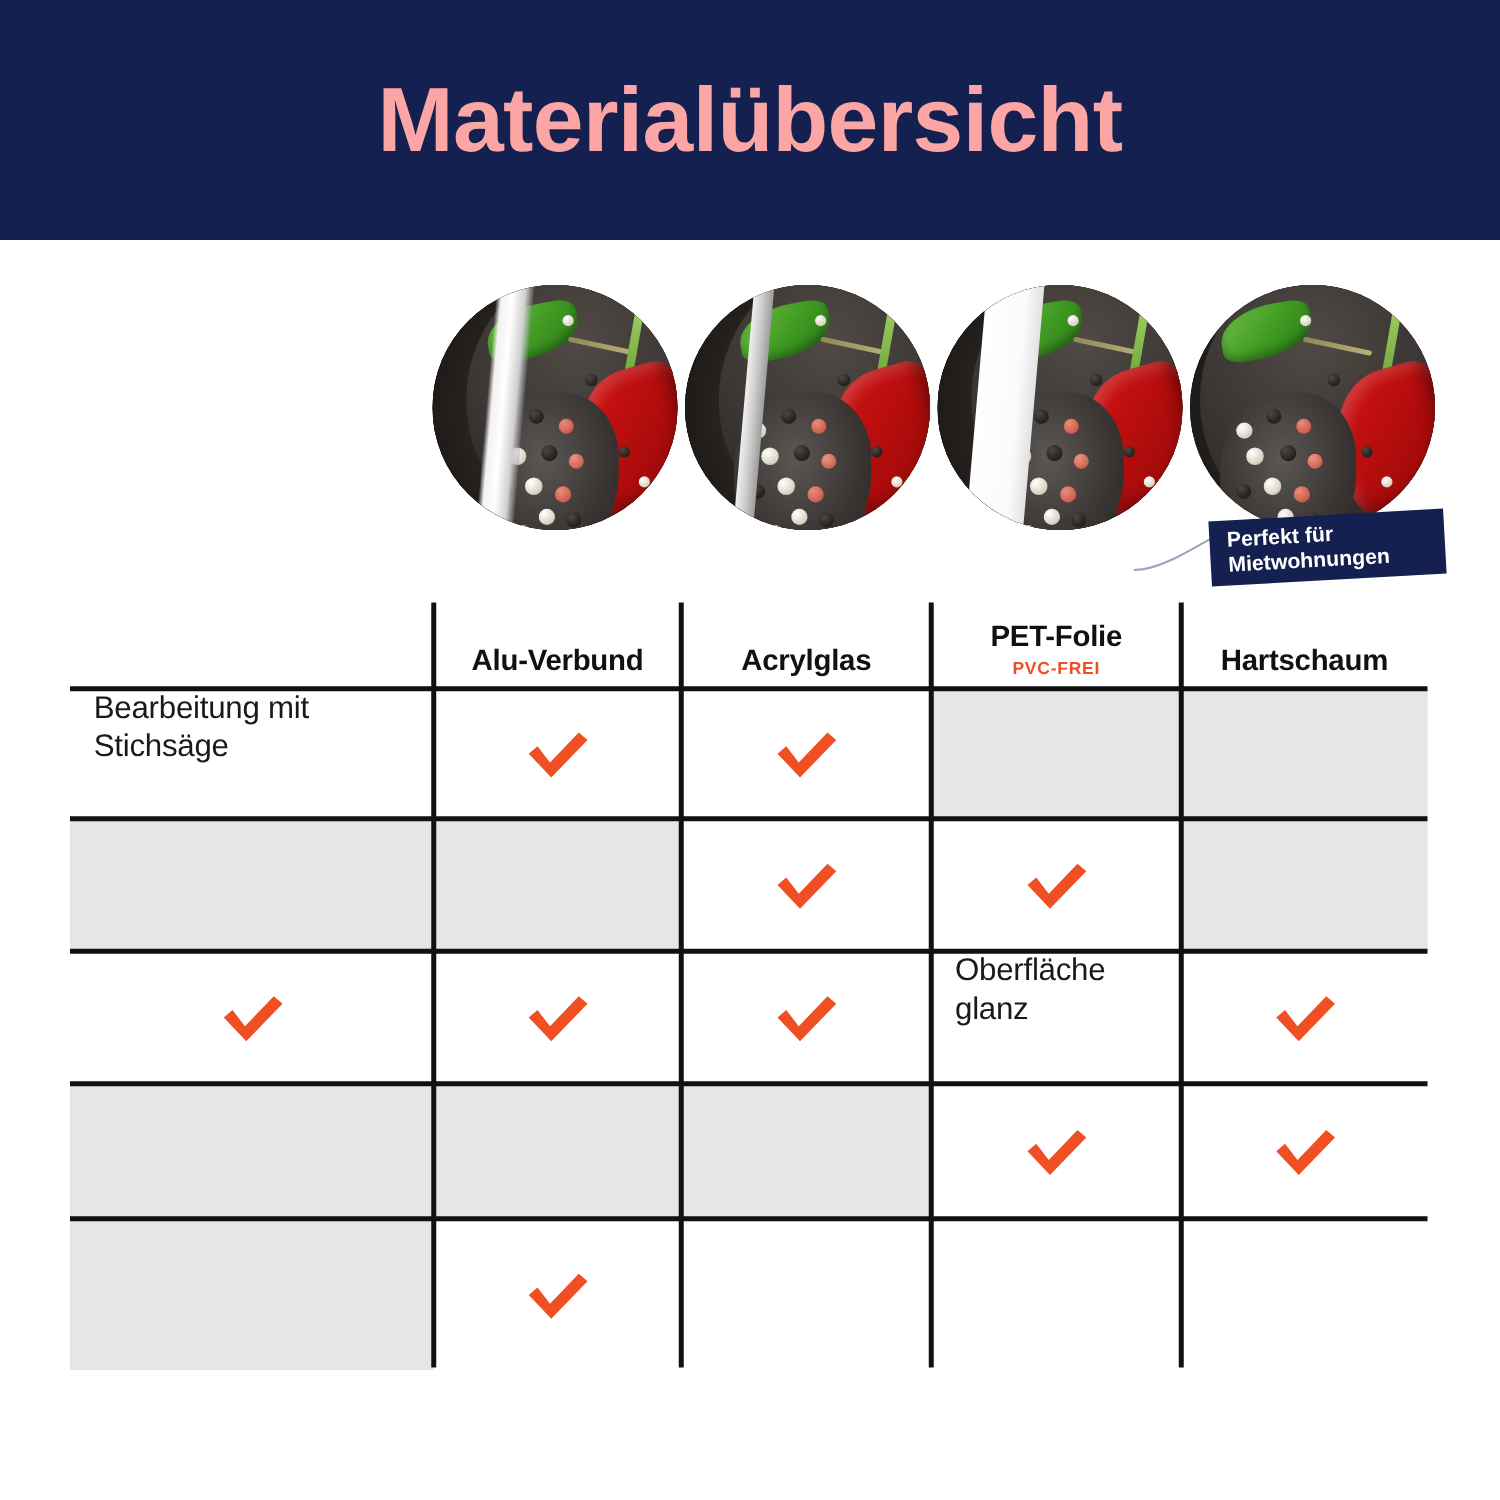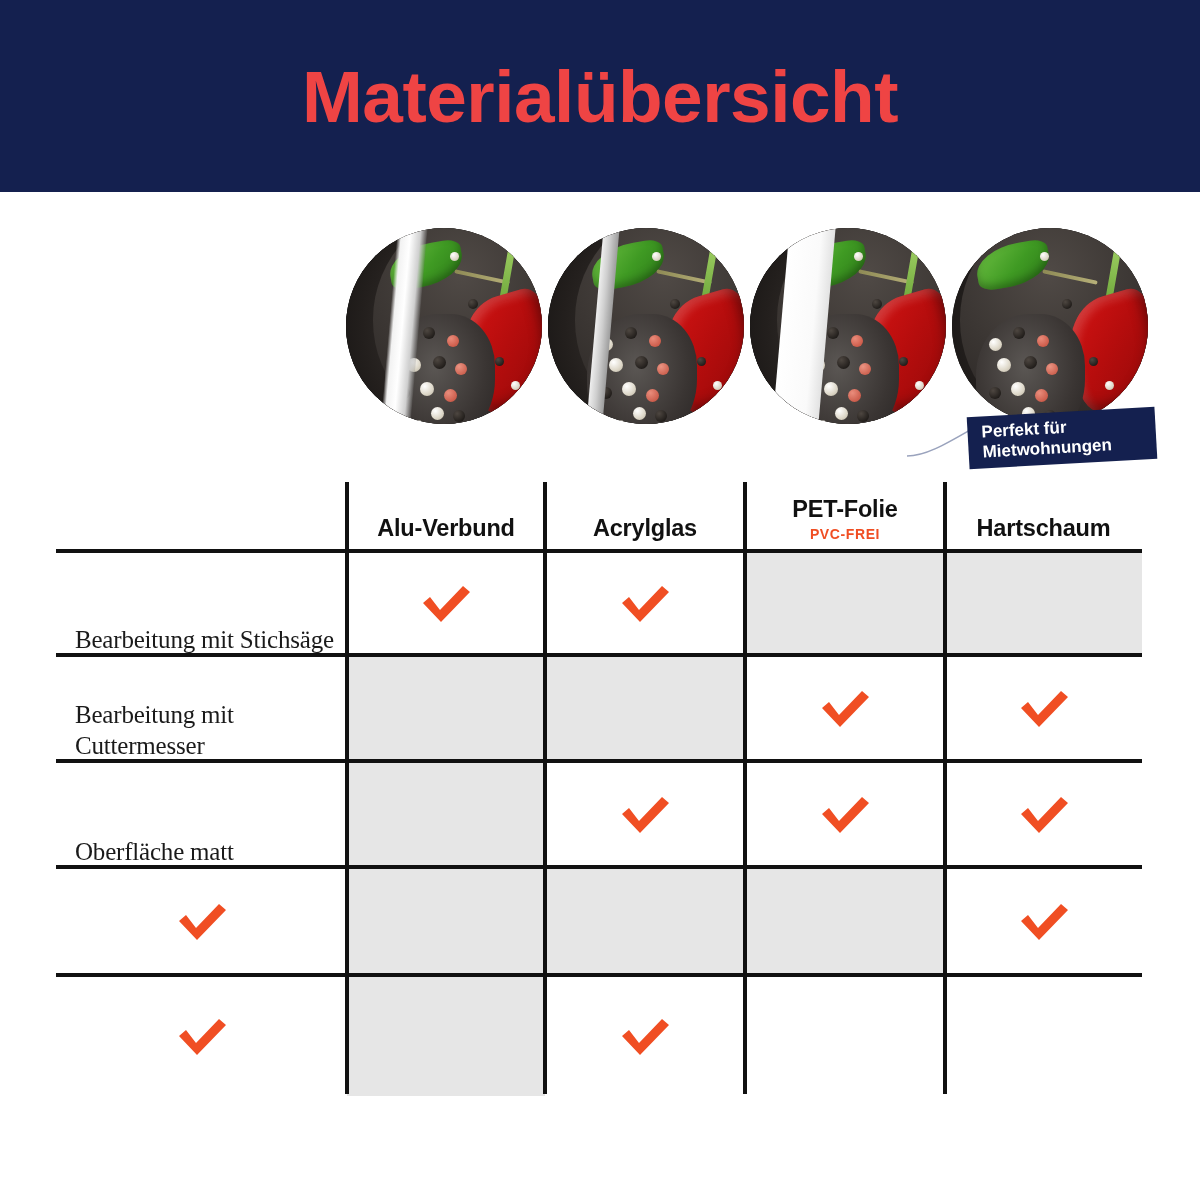--- a/index.html
+++ b/index.html
@@ -24,21 +24,21 @@
     position: absolute;
     left: 0; top: 0;
     width: 1200px;
     height: 192px;
     background: #14204f;
     display: flex;
     align-items: center;
     justify-content: center;
   }
   .header-title {
-    color: #ef4444;
+    color: #fca5a5;
     font-family: "Liberation Sans", sans-serif;
     font-weight: bold;
     font-size: 73px;
     letter-spacing: -0.5px;
     line-height: 1;
     text-align: center;
   }
 
   
   .circles-row {
@@ -295,23 +295,22 @@
     font-weight: bold;
     font-size: 14px;
     color: #f04e23;
     letter-spacing: 0.6px;
     margin-top: 3px;
   }
 
   
   .lcell {
     display: flex;
-    align-items: flex-end;
+    align-items: flex-start;
     padding-left: 19px;
-    font-family: Liberation Serif, serif;
   }
   .lcell-text {
     font-size: 25px;
     color: #1a1a1a;
     line-height: 1.22;
     letter-spacing: -0.2px;
   }
 
   .vcell {
     display: flex;
@@ -521,56 +520,53 @@
         </svg>
       </div>
       <div class="cell vcell">
         <svg class="check" viewBox="0 0 56 44">
           <path d="M5 22 L12 16 L22 29 L45 5 L52 11 L23 41 Z" fill="#f04e23"></path>
         </svg>
       </div>
       <div class="cell vcell off"></div>
       <div class="cell vcell off"></div>
 
+      <div class="cell vcell off"></div>
+      <div class="cell vcell off"></div>
+      <div class="cell vcell">
+        <svg class="check" viewBox="0 0 56 44">
+          <path d="M5 22 L12 16 L22 29 L45 5 L52 11 L23 41 Z" fill="#f04e23"></path>
+        </svg>
+      </div>
+      <div class="cell vcell">
+        <svg class="check" viewBox="0 0 56 44">
+          <path d="M5 22 L12 16 L22 29 L45 5 L52 11 L23 41 Z" fill="#f04e23"></path>
+        </svg>
+      </div>
+
+      <div class="cell vcell off"></div>
+      <div class="cell vcell">
+        <svg class="check" viewBox="0 0 56 44">
+          <path d="M5 22 L12 16 L22 29 L45 5 L52 11 L23 41 Z" fill="#f04e23"></path>
+        </svg>
+      </div>
+      <div class="cell vcell">
+        <svg class="check" viewBox="0 0 56 44">
+          <path d="M5 22 L12 16 L22 29 L45 5 L52 11 L23 41 Z" fill="#f04e23"></path>
+        </svg>
+      </div>
+      <div class="cell vcell">
+        <svg class="check" viewBox="0 0 56 44">
+          <path d="M5 22 L12 16 L22 29 L45 5 L52 11 L23 41 Z" fill="#f04e23"></path>
+        </svg>
+      </div>
+
       <div class="cell lcell">
-        <div class="lcell-text">Bearbeitung mit Cuttermesser</div>
-      </div>
-      <div class="cell vcell off"></div>
-      <div class="cell vcell off"></div>
-      <div class="cell vcell">
-        <svg class="check" viewBox="0 0 56 44">
-          <path d="M5 22 L12 16 L22 29 L45 5 L52 11 L23 41 Z" fill="#f04e23"></path>
-        </svg>
-      </div>
-      <div class="cell vcell">
-        <svg class="check" viewBox="0 0 56 44">
-          <path d="M5 22 L12 16 L22 29 L45 5 L52 11 L23 41 Z" fill="#f04e23"></path>
-        </svg>
-      </div>
-
-      <div class="cell lcell">
-        <div class="lcell-text">Oberfläche matt</div>
-      </div>
-      <div class="cell vcell off"></div>
-      <div class="cell vcell">
-        <svg class="check" viewBox="0 0 56 44">
-          <path d="M5 22 L12 16 L22 29 L45 5 L52 11 L23 41 Z" fill="#f04e23"></path>
-        </svg>
-      </div>
-      <div class="cell vcell">
-        <svg class="check" viewBox="0 0 56 44">
-          <path d="M5 22 L12 16 L22 29 L45 5 L52 11 L23 41 Z" fill="#f04e23"></path>
-        </svg>
-      </div>
-      <div class="cell vcell">
-        <svg class="check" viewBox="0 0 56 44">
-          <path d="M5 22 L12 16 L22 29 L45 5 L52 11 L23 41 Z" fill="#f04e23"></path>
-        </svg>
-      </div>
-
+        <div class="lcell-text">Oberfläche glanz</div>
+      </div>
       <div class="cell vcell">
         <svg class="check" viewBox="0 0 56 44">
           <path d="M5 22 L12 16 L22 29 L45 5 L52 11 L23 41 Z" fill="#f04e23"></path>
         </svg>
       </div>
       <div class="cell vcell off"></div>
       <div class="cell vcell off"></div>
       <div class="cell vcell off"></div>
 
       <div class="cell vcell">

